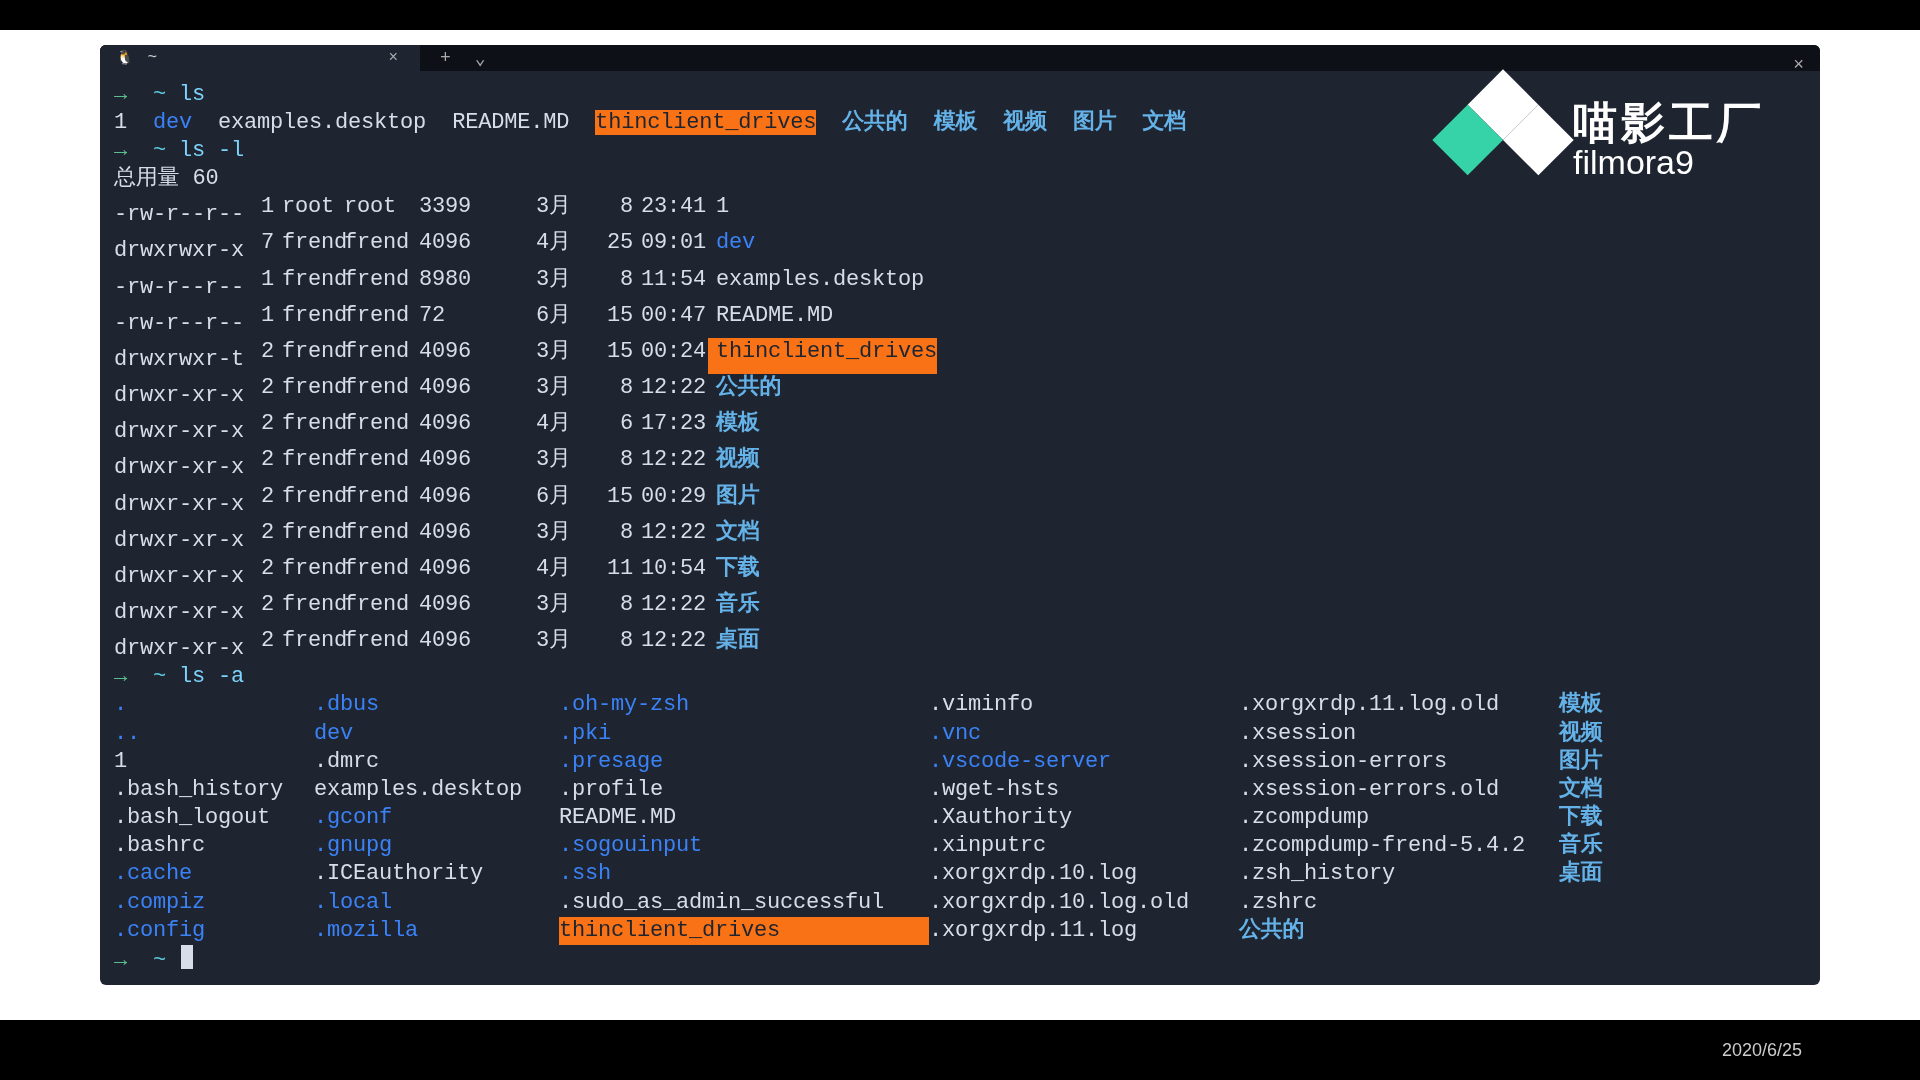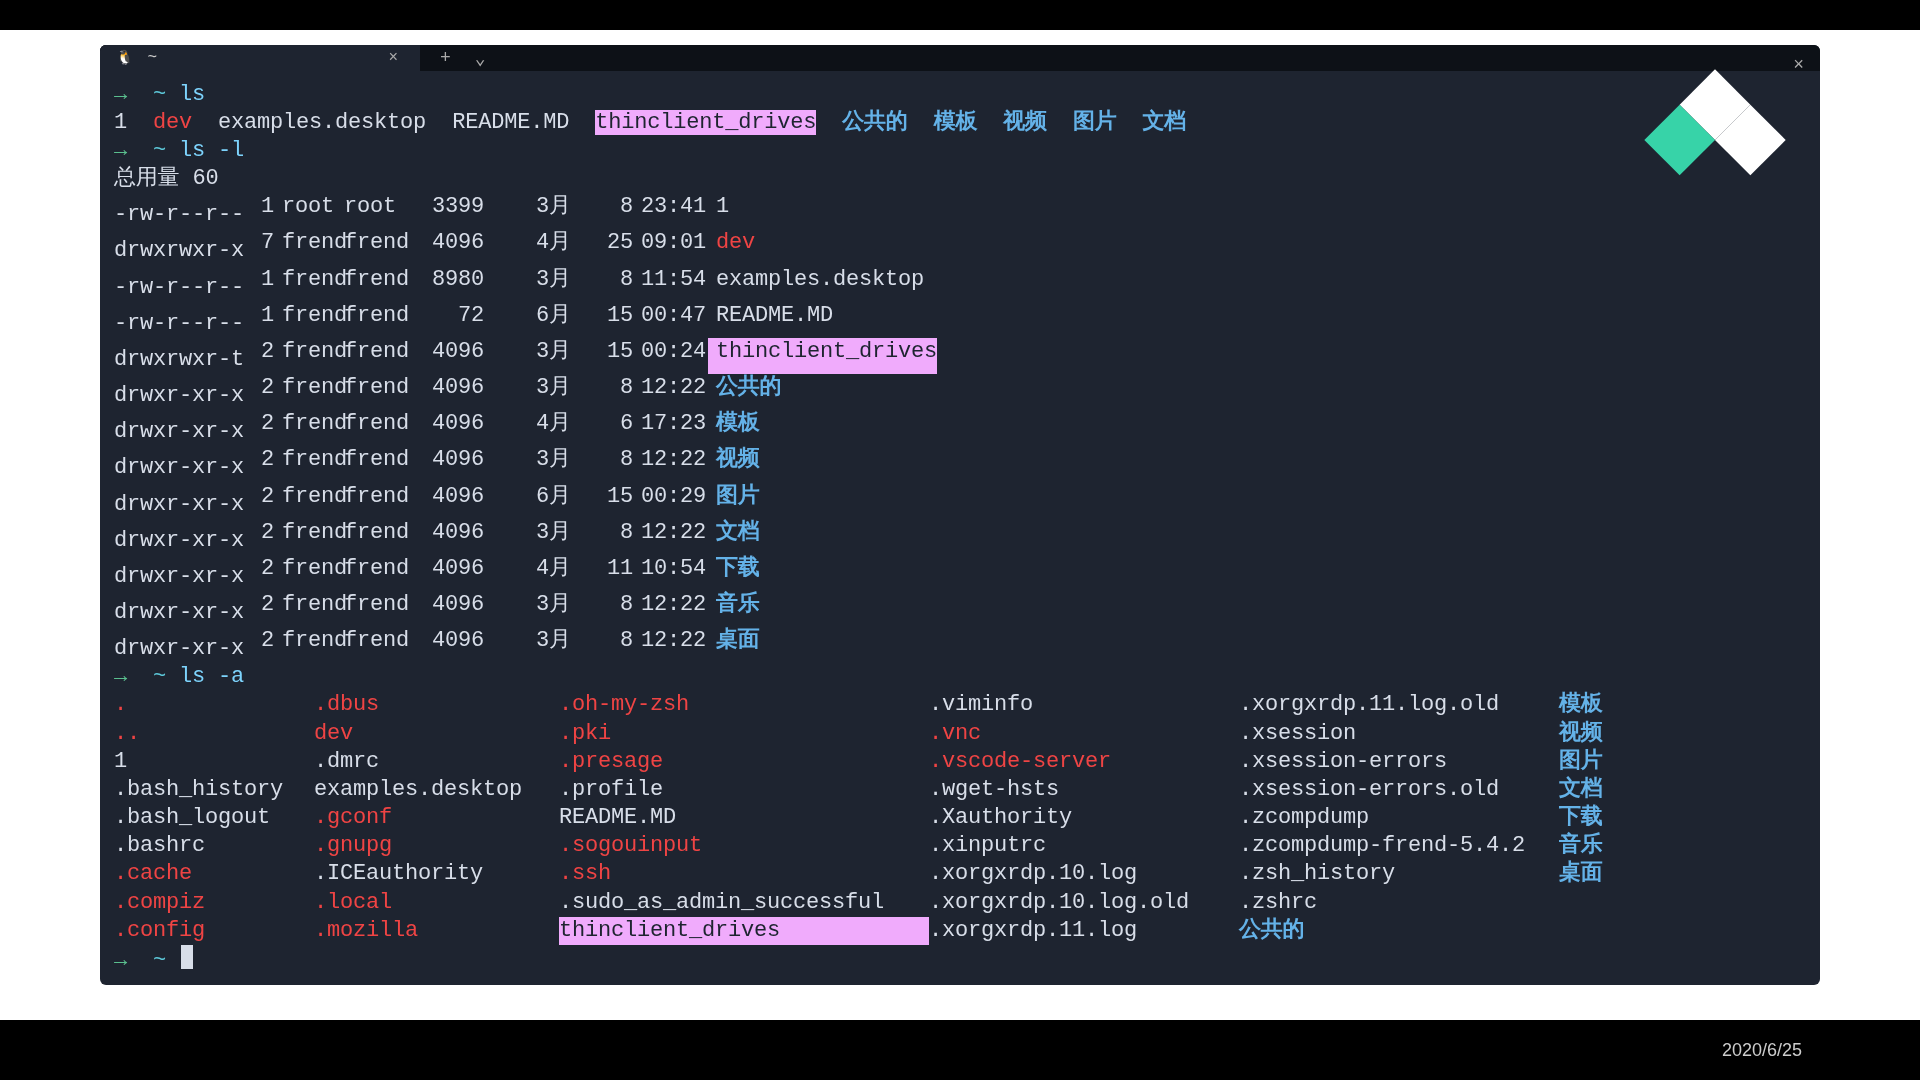--- a/index.html
+++ b/index.html
@@ -56,32 +56,32 @@
     padding: 10px 14px;
     color: #d8dee9;
     font-size: 22px;
     line-height: 1.28;
     white-space: pre;
     letter-spacing: -0.2px;
   }
   .arrow { color: #5abf8e; }
   .path  { color: #5dc8d9; }
   .cmd   { color: #7dd3fc; }
-  .dir   { color: #ef4444; font-weight: 500; }
+  .dir   { color: #3b82f6; font-weight: 500; }
   .cndir { color: #64b2e8; font-weight: 700; }
-  .hldir { background: #f0abfc; color: #1e2430; }
+  .hldir { background: #f97316; color: #1e2430; }
   .file  { color: #d8dee9; }
   .lsrow { display: flex; }
   .lsrow span { display: inline-block; }
   
   .perm  { width: 135px; margin-top: 8px; }
   .links { width: 25px; text-align: right; }
   .own   { width: 70px; padding-left: 8px; }
   .grp   { width: 75px; }
-  .size  { width: 65px; text-align: right; }
+  .size  { width: 65px; text-align: left; }
   .mon   { width: 50px; padding-left: 8px; margin-left: 44px; }
   .day   { width: 55px; text-align: right; }
   .time  { width: 75px; padding-left: 8px;}
   .fname { padding-left: 8px; }
   
   .lsa { display: grid; grid-template-columns: 200px 245px 370px 310px 320px 80px; column-gap: 0; }
   .lsa span { white-space: nowrap; }
   .cursor {
     display: inline-block;
     width: 12px;
@@ -134,20 +134,24 @@
     </div>
 
     <div class="term-body" id="term-body"><div><span class="arrow">→</span>  <span class="path">~</span> <span class="cmd">ls</span></div><div><span class="file">1</span>  <span class="dir">dev</span>  <span class="file">examples.desktop</span>  <span class="file">README.MD</span>  <span class="hldir">thinclient_drives</span>  <span class="cndir">公共的</span>  <span class="cndir">模板</span>  <span class="cndir">视频</span>  <span class="cndir">图片</span>  <span class="cndir">文档</span>  </div><div><span class="arrow">→</span>  <span class="path">~</span> <span class="cmd">ls -l</span></div><div>总用量 60</div><div class="lsrow"><span class="perm">-rw-r--r--</span><span class="links">1</span><span class="own">root</span><span class="grp">root</span><span class="size">3399</span><span class="mon">3月</span><span class="day">8</span><span class="time">23:41</span><span class="fname file">1</span></div><div class="lsrow"><span class="perm">drwxrwxr-x</span><span class="links">7</span><span class="own">frend</span><span class="grp">frend</span><span class="size">4096</span><span class="mon">4月</span><span class="day">25</span><span class="time">09:01</span><span class="fname dir">dev</span></div><div class="lsrow"><span class="perm">-rw-r--r--</span><span class="links">1</span><span class="own">frend</span><span class="grp">frend</span><span class="size">8980</span><span class="mon">3月</span><span class="day">8</span><span class="time">11:54</span><span class="fname file">examples.desktop</span></div><div class="lsrow"><span class="perm">-rw-r--r--</span><span class="links">1</span><span class="own">frend</span><span class="grp">frend</span><span class="size">72</span><span class="mon">6月</span><span class="day">15</span><span class="time">00:47</span><span class="fname file">README.MD</span></div><div class="lsrow"><span class="perm">drwxrwxr-t</span><span class="links">2</span><span class="own">frend</span><span class="grp">frend</span><span class="size">4096</span><span class="mon">3月</span><span class="day">15</span><span class="time">00:24</span><span class="fname hldir">thinclient_drives</span></div><div class="lsrow"><span class="perm">drwxr-xr-x</span><span class="links">2</span><span class="own">frend</span><span class="grp">frend</span><span class="size">4096</span><span class="mon">3月</span><span class="day">8</span><span class="time">12:22</span><span class="fname cndir">公共的</span></div><div class="lsrow"><span class="perm">drwxr-xr-x</span><span class="links">2</span><span class="own">frend</span><span class="grp">frend</span><span class="size">4096</span><span class="mon">4月</span><span class="day">6</span><span class="time">17:23</span><span class="fname cndir">模板</span></div><div class="lsrow"><span class="perm">drwxr-xr-x</span><span class="links">2</span><span class="own">frend</span><span class="grp">frend</span><span class="size">4096</span><span class="mon">3月</span><span class="day">8</span><span class="time">12:22</span><span class="fname cndir">视频</span></div><div class="lsrow"><span class="perm">drwxr-xr-x</span><span class="links">2</span><span class="own">frend</span><span class="grp">frend</span><span class="size">4096</span><span class="mon">6月</span><span class="day">15</span><span class="time">00:29</span><span class="fname cndir">图片</span></div><div class="lsrow"><span class="perm">drwxr-xr-x</span><span class="links">2</span><span class="own">frend</span><span class="grp">frend</span><span class="size">4096</span><span class="mon">3月</span><span class="day">8</span><span class="time">12:22</span><span class="fname cndir">文档</span></div><div class="lsrow"><span class="perm">drwxr-xr-x</span><span class="links">2</span><span class="own">frend</span><span class="grp">frend</span><span class="size">4096</span><span class="mon">4月</span><span class="day">11</span><span class="time">10:54</span><span class="fname cndir">下载</span></div><div class="lsrow"><span class="perm">drwxr-xr-x</span><span class="links">2</span><span class="own">frend</span><span class="grp">frend</span><span class="size">4096</span><span class="mon">3月</span><span class="day">8</span><span class="time">12:22</span><span class="fname cndir">音乐</span></div><div class="lsrow"><span class="perm">drwxr-xr-x</span><span class="links">2</span><span class="own">frend</span><span class="grp">frend</span><span class="size">4096</span><span class="mon">3月</span><span class="day">8</span><span class="time">12:22</span><span class="fname cndir">桌面</span></div><div><span class="arrow">→</span>  <span class="path">~</span> <span class="cmd">ls -a</span></div><div class="lsa"><span class="dir">.</span><span class="dir">.dbus</span><span class="dir">.oh-my-zsh</span><span class="file">.viminfo</span><span class="file">.xorgxrdp.11.log.old</span><span class="cndir">模板</span><span class="dir">..</span><span class="dir">dev</span><span class="dir">.pki</span><span class="dir">.vnc</span><span class="file">.xsession</span><span class="cndir">视频</span><span class="file">1</span><span class="file">.dmrc</span><span class="dir">.presage</span><span class="dir">.vscode-server</span><span class="file">.xsession-errors</span><span class="cndir">图片</span><span class="file">.bash_history</span><span class="file">examples.desktop</span><span class="file">.profile</span><span class="file">.wget-hsts</span><span class="file">.xsession-errors.old</span><span class="cndir">文档</span><span class="file">.bash_logout</span><span class="dir">.gconf</span><span class="file">README.MD</span><span class="file">.Xauthority</span><span class="file">.zcompdump</span><span class="cndir">下载</span><span class="file">.bashrc</span><span class="dir">.gnupg</span><span class="dir">.sogouinput</span><span class="file">.xinputrc</span><span class="file">.zcompdump-frend-5.4.2</span><span class="cndir">音乐</span><span class="dir">.cache</span><span class="file">.ICEauthority</span><span class="dir">.ssh</span><span class="file">.xorgxrdp.10.log</span><span class="file">.zsh_history</span><span class="cndir">桌面</span><span class="dir">.compiz</span><span class="dir">.local</span><span class="file">.sudo_as_admin_successful</span><span class="file">.xorgxrdp.10.log.old</span><span class="file">.zshrc</span><span></span><span class="dir">.config</span><span class="dir">.mozilla</span><span class="hldir">thinclient_drives</span><span class="file">.xorgxrdp.11.log</span><span class="cndir">公共的</span><span></span></div><div><span class="arrow">→</span>  <span class="path">~</span> <span class="cursor"></span></div></div>
 
     <div class="watermark">
       <div class="wm-logo">
         <div class="q tl"></div>
           <div class="q tr"></div>
           <div class="q bl"></div>
       </div>
+      <div class="wm-text">
+        <div class="wm-main">喵影工厂</div>
+        <div class="wm-sub">filmora9</div>
+      </div>
     </div>
 
   </div>
 </div>
 
 <div class="letterbox-bottom">
   <span>2020/6/25</span>
 </div>
 
 </body></html>

